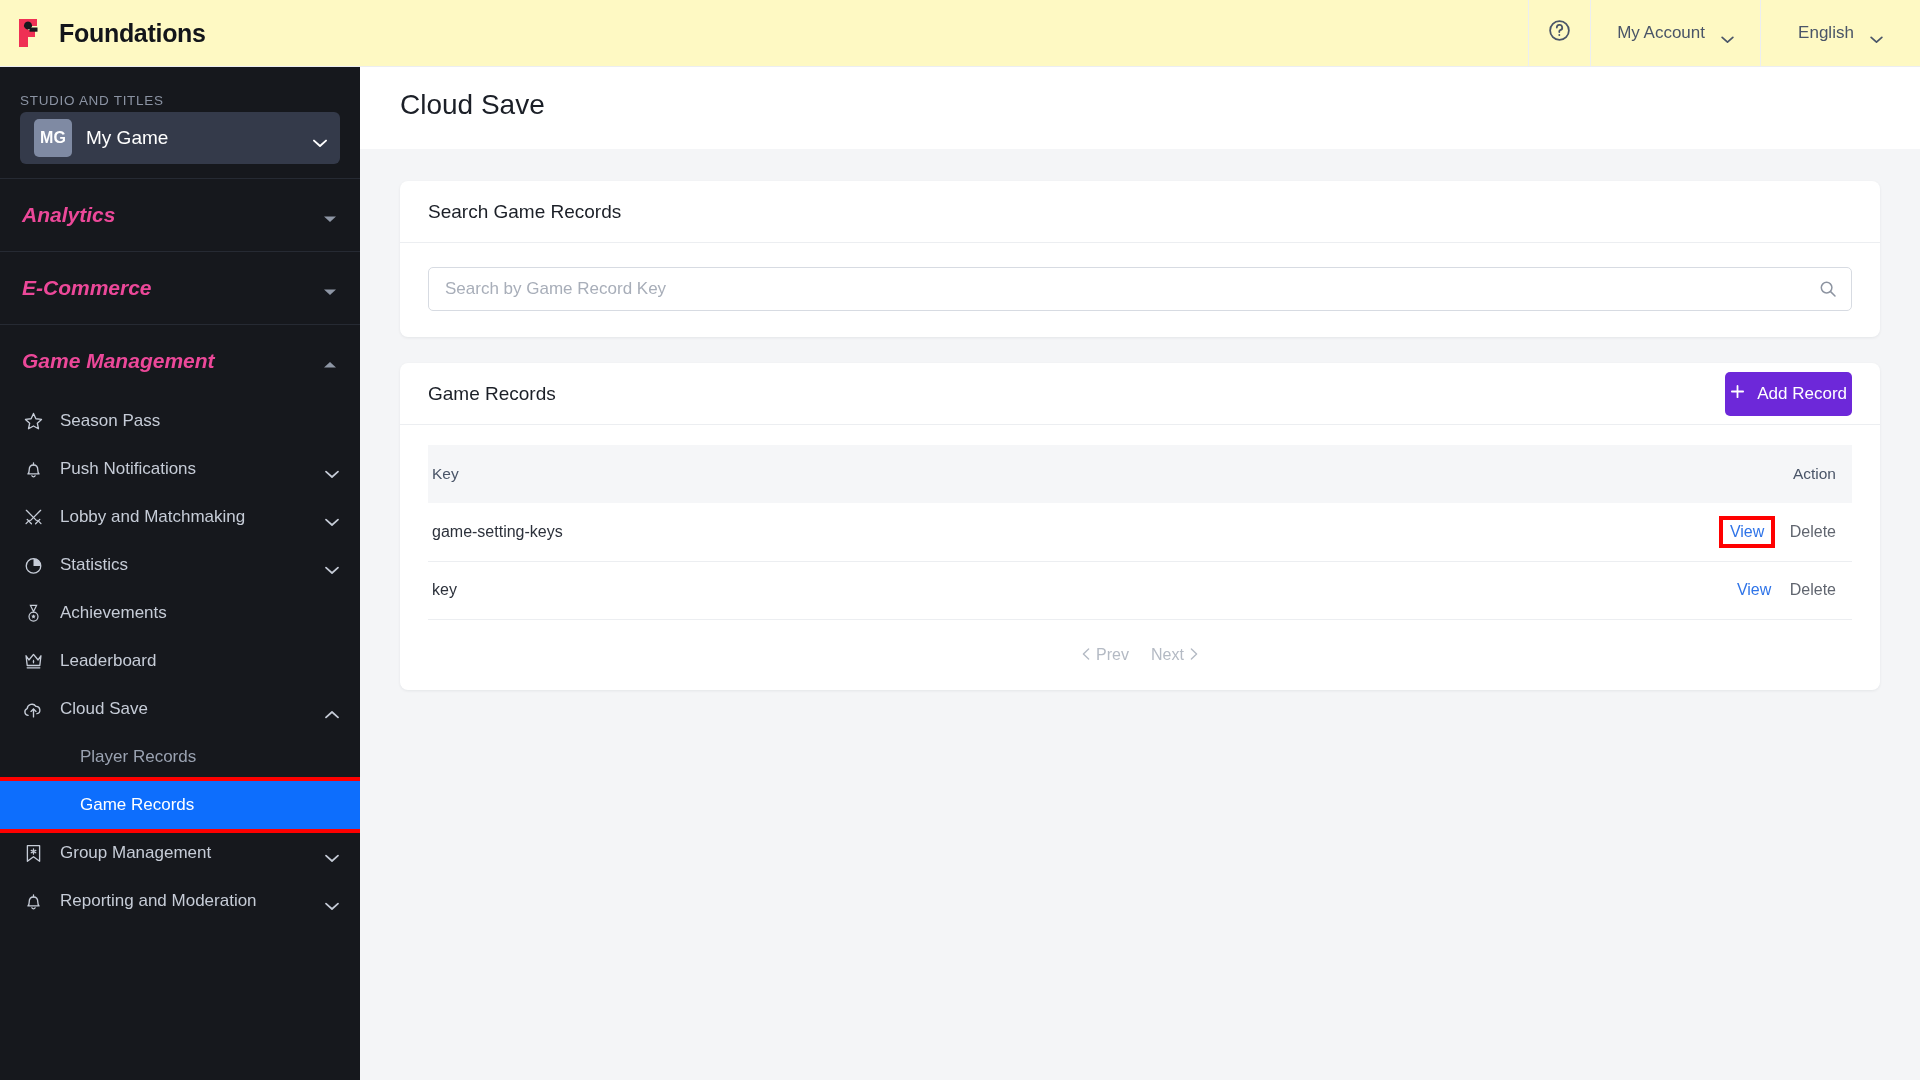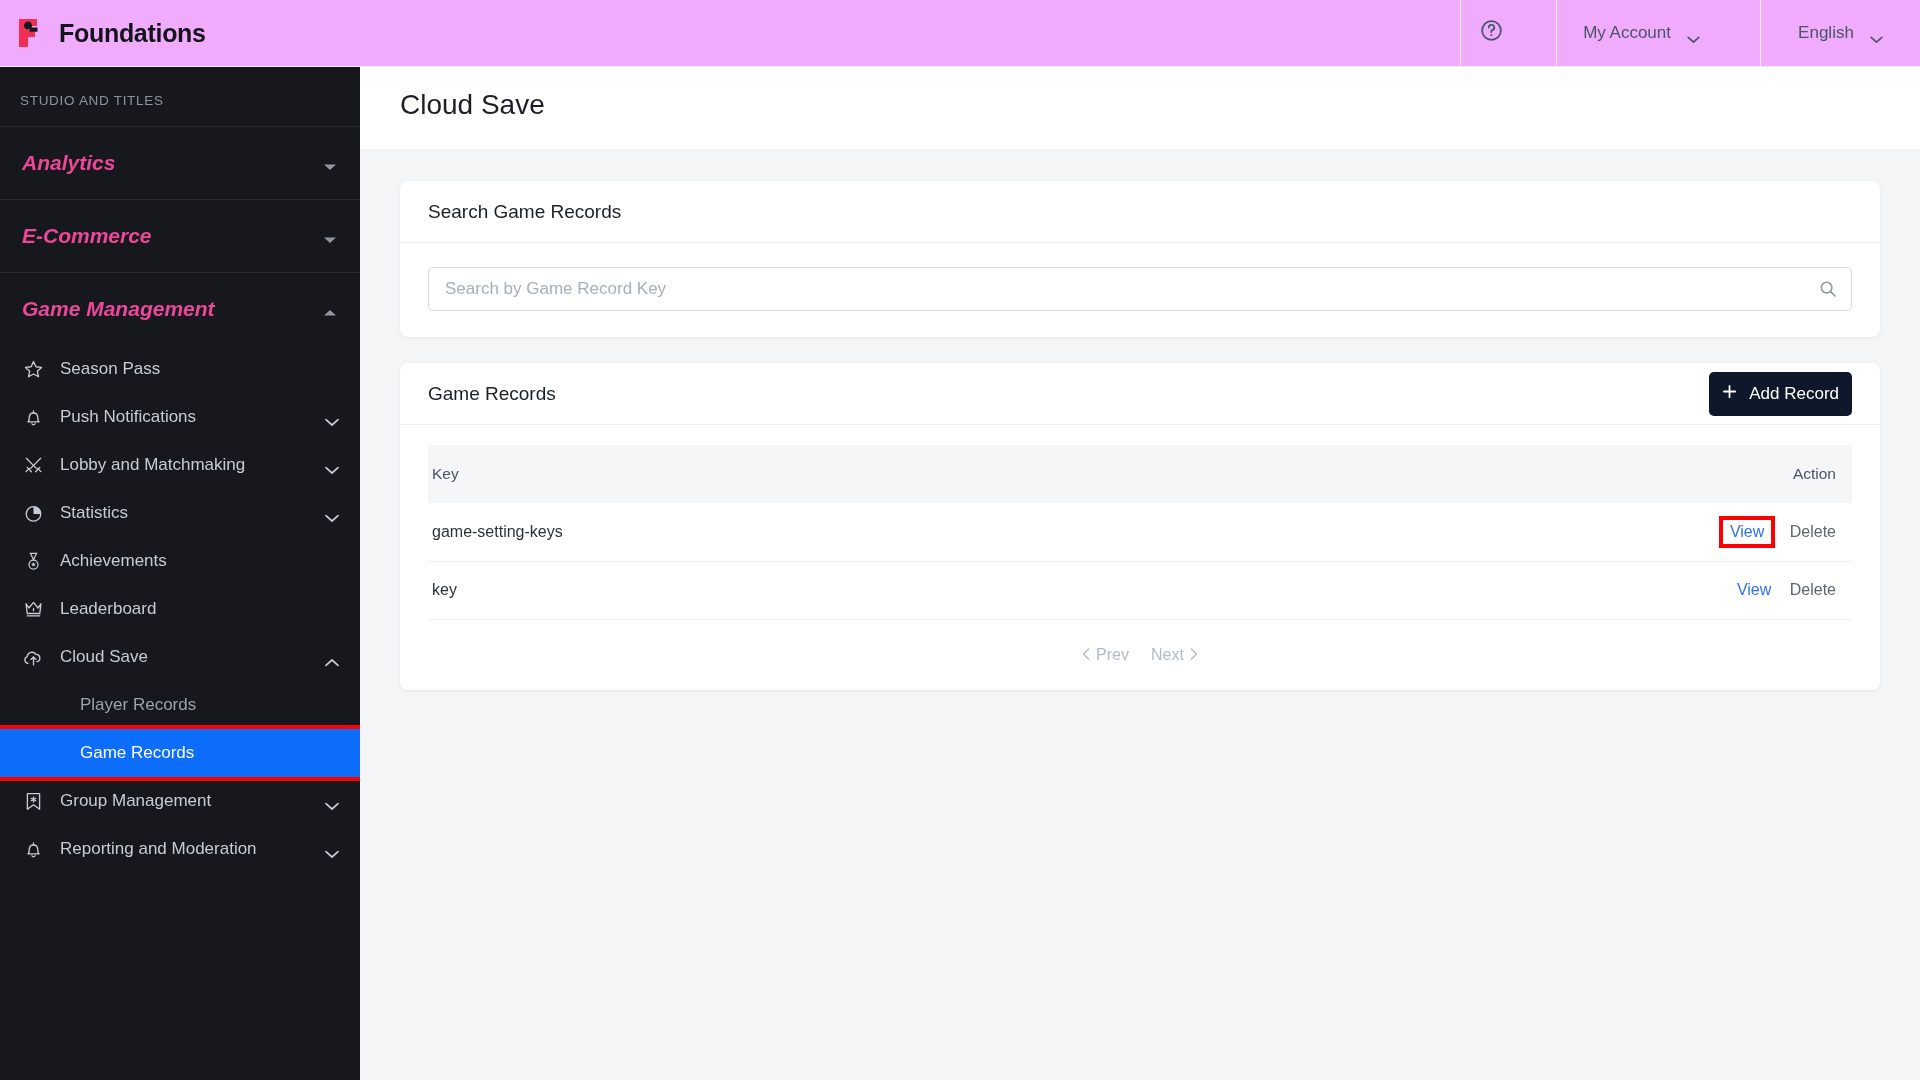--- a/index.html
+++ b/index.html
@@ -6,31 +6,31 @@
   html, body {
     width: 1920px; height: 1080px;
     font-family: "Liberation Sans", sans-serif;
     background: #ffffff;
     overflow: hidden;
   }
   .app { position: relative; width: 1920px; height: 1080px; display: flex; flex-direction: column; }
 
   
   .topbar {
-    height: 67px; min-height: 67px; background: #f0abfc;
+    height: 67px; min-height: 67px; background: #fef9c3;
     display: flex; align-items: center; border-bottom: 1px solid #eceef1;
     position: relative; z-index: 5;
   }
   .brand { display: flex; align-items: center; gap: 13px; padding-left: 16px; width: 360px; }
   .brand-logo { width: 30px; height: 30px; display: block; }
   .brand-name { font-size: 25px; font-weight: 700; color: #13151a; letter-spacing: -0.3px; }
   .topbar-spacer { flex: 1; }
   .topbar-cell {
     height: 67px; display: flex; align-items: center; justify-content: center;
-    border-left: 1px solid #eceef1; padding: 0 22px; color: #4a5568; font-size: 17px; margin-left: 34px;
+    border-left: 1px solid #eceef1; padding: 0 22px; color: #4a5568; font-size: 17px;
   }
   .topbar-cell.help { width: 62px; padding: 0; }
   .topbar-cell.acct { gap: 16px; padding: 0 26px; }
   .topbar-cell.lang { gap: 16px; padding: 0 26px; width: 160px; }
   .chev-sm { width: 13px; height: 8px; display: inline-block; }
 
   
   .body-wrap { flex: 1; display: flex; min-height: 0; }
 
   
@@ -89,22 +89,22 @@
   .search-body { padding: 24px 28px 26px 28px; }
   .search-field { position: relative; }
   .search-input {
     width: 100%; height: 44px; border: 1px solid #d7dbe2; border-radius: 5px;
     padding: 0 46px 0 16px; font-size: 17px; color: #737373; font-family: inherit; background: #fff;
   }
   .search-input::placeholder { color: #a8aeb9; }
   .search-ico { position: absolute; right: 15px; top: 13px; width: 18px; height: 18px; }
 
   .btn-primary {
-    background: #0f172a; color: #fff; border: none; border-radius: 5px; height: 44px;
-    padding: 0 13px; font-size: 17px; font-family: inherit; display: flex; align-items: center;
+    background: #6d28d9; color: #fff; border: none; border-radius: 5px; height: 44px;
+    padding: 0 5px; font-size: 17px; font-family: inherit; display: flex; align-items: center;
     gap: 12px; cursor: pointer;
   }
 
   .tbl { width: 100%; border-collapse: collapse; }
   .tbl-wrap { padding: 20px 28px 0 28px; }
   .tbl th {
     background: #f5f6f8; text-align: left; font-size: 15.5px; font-weight: 400; color: #4a5568;
     height: 58px; padding: 0 0 0 4px; vertical-align: middle;
   }
   .tbl th.act { text-align: right; padding-right: 16px; }
@@ -169,20 +169,29 @@
       </span>
     </div>
   </div>
 
   <div class="body-wrap">
 
     <div class="sidebar">
 
       <div class="studio-block">
         <div class="studio-label">STUDIO AND TITLES</div>
+        <div class="studio-select">
+          <span class="studio-avatar">MG</span>
+          <span class="studio-name">My Game</span>
+          <span class="chev-sm">
+            <svg viewBox="0 0 14 9" width="14" height="9">
+                <path d="M1 1.6 L7 7 L13 1.6" fill="none" stroke="#ffffff" stroke-width="1.9" stroke-linecap="round" stroke-linejoin="round"></path>
+              </svg>
+          </span>
+        </div>
       </div>
 
       <div class="nav-section">
         <span class="nav-section-label">Analytics</span>
         <span class="caret">
           <svg viewBox="0 0 16 10" width="16" height="10">
               <path d="M2 2.5 L8 8 L14 2.5 Z" fill="#8e96a5"></path>
             </svg>
         </span>
       </div>

